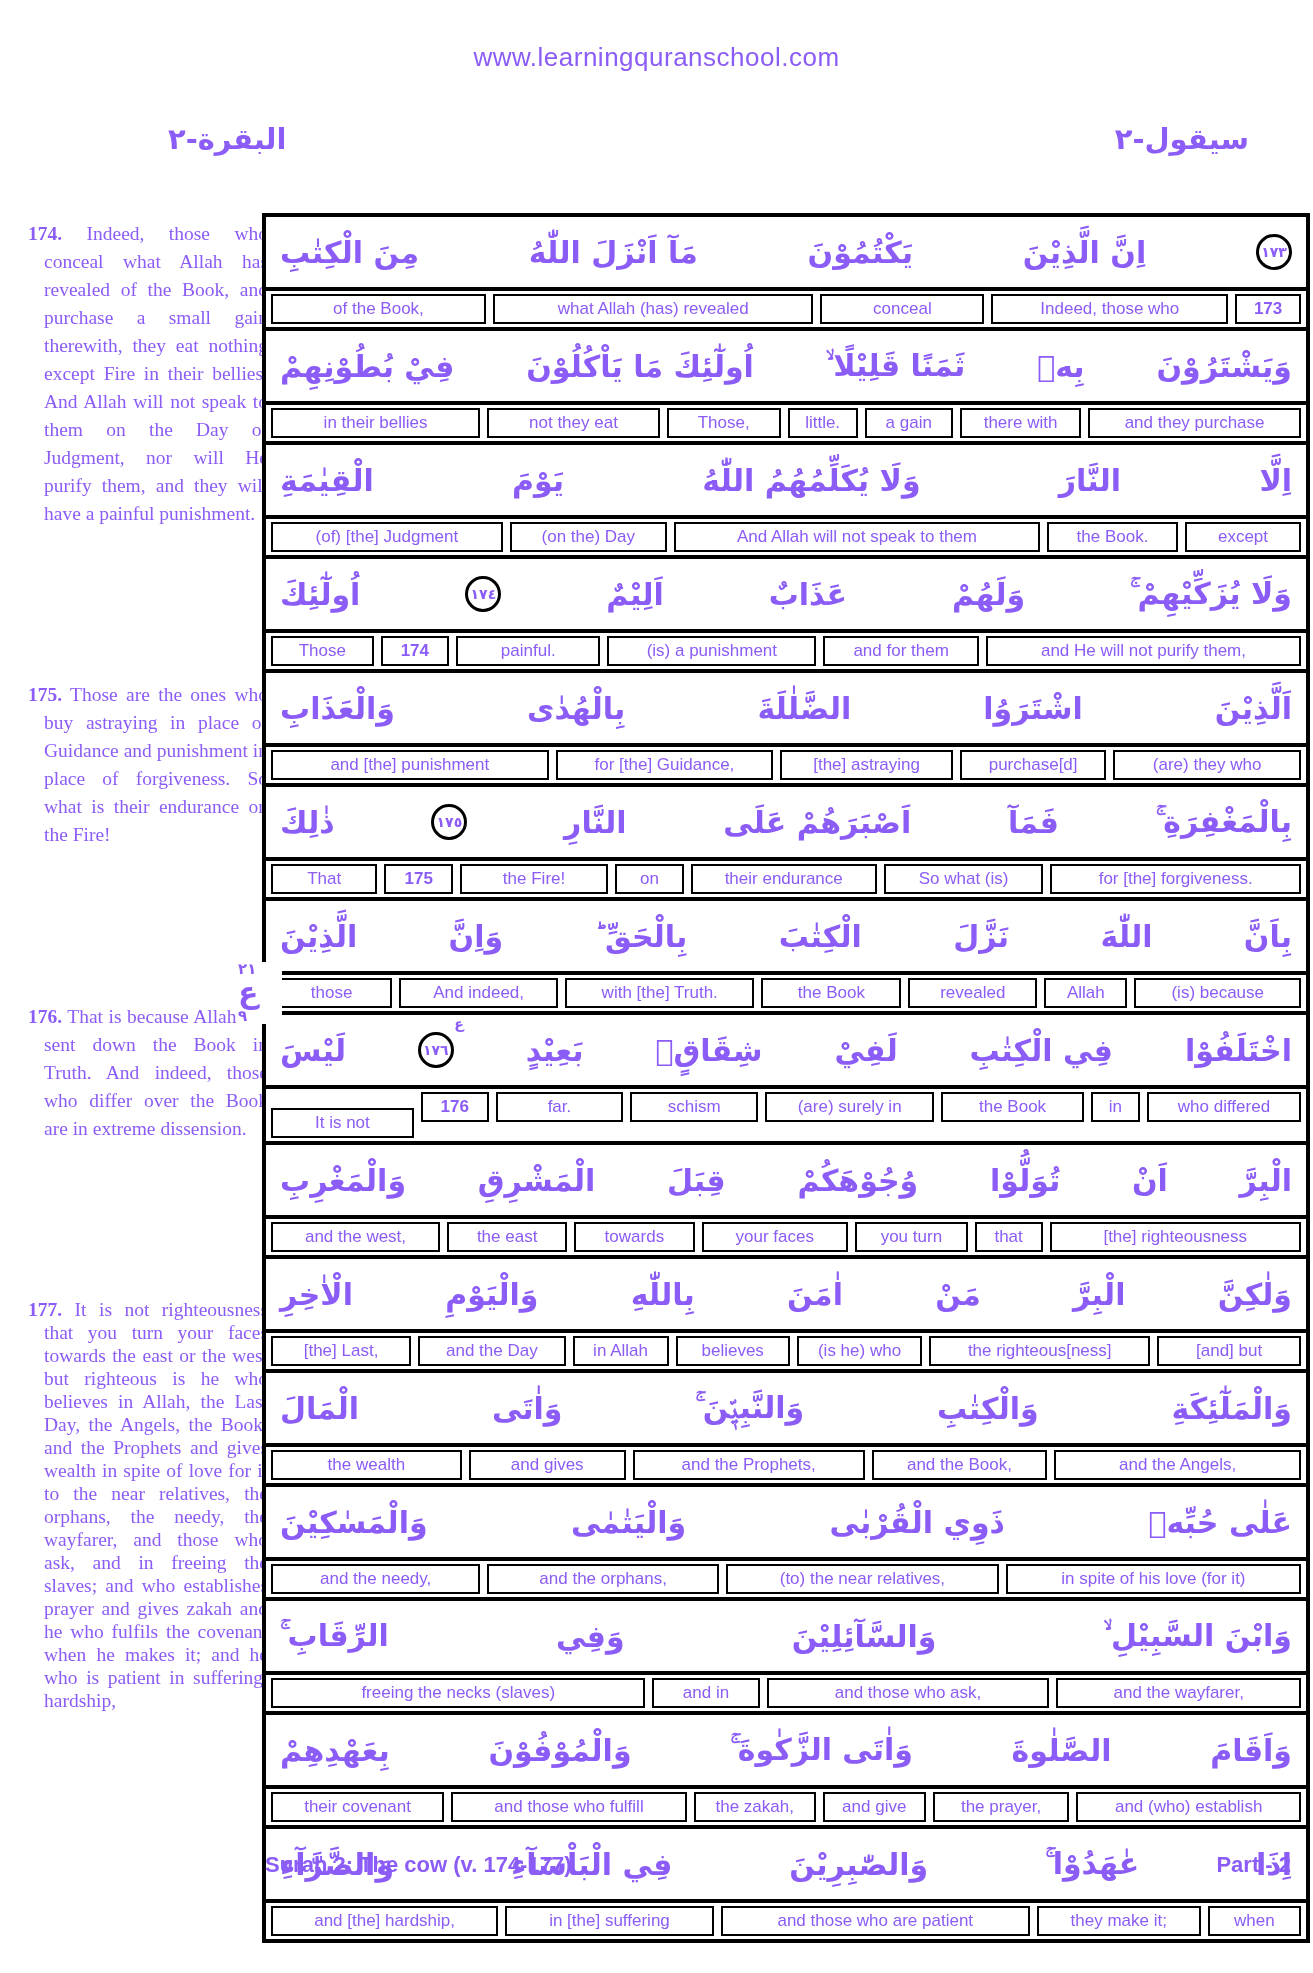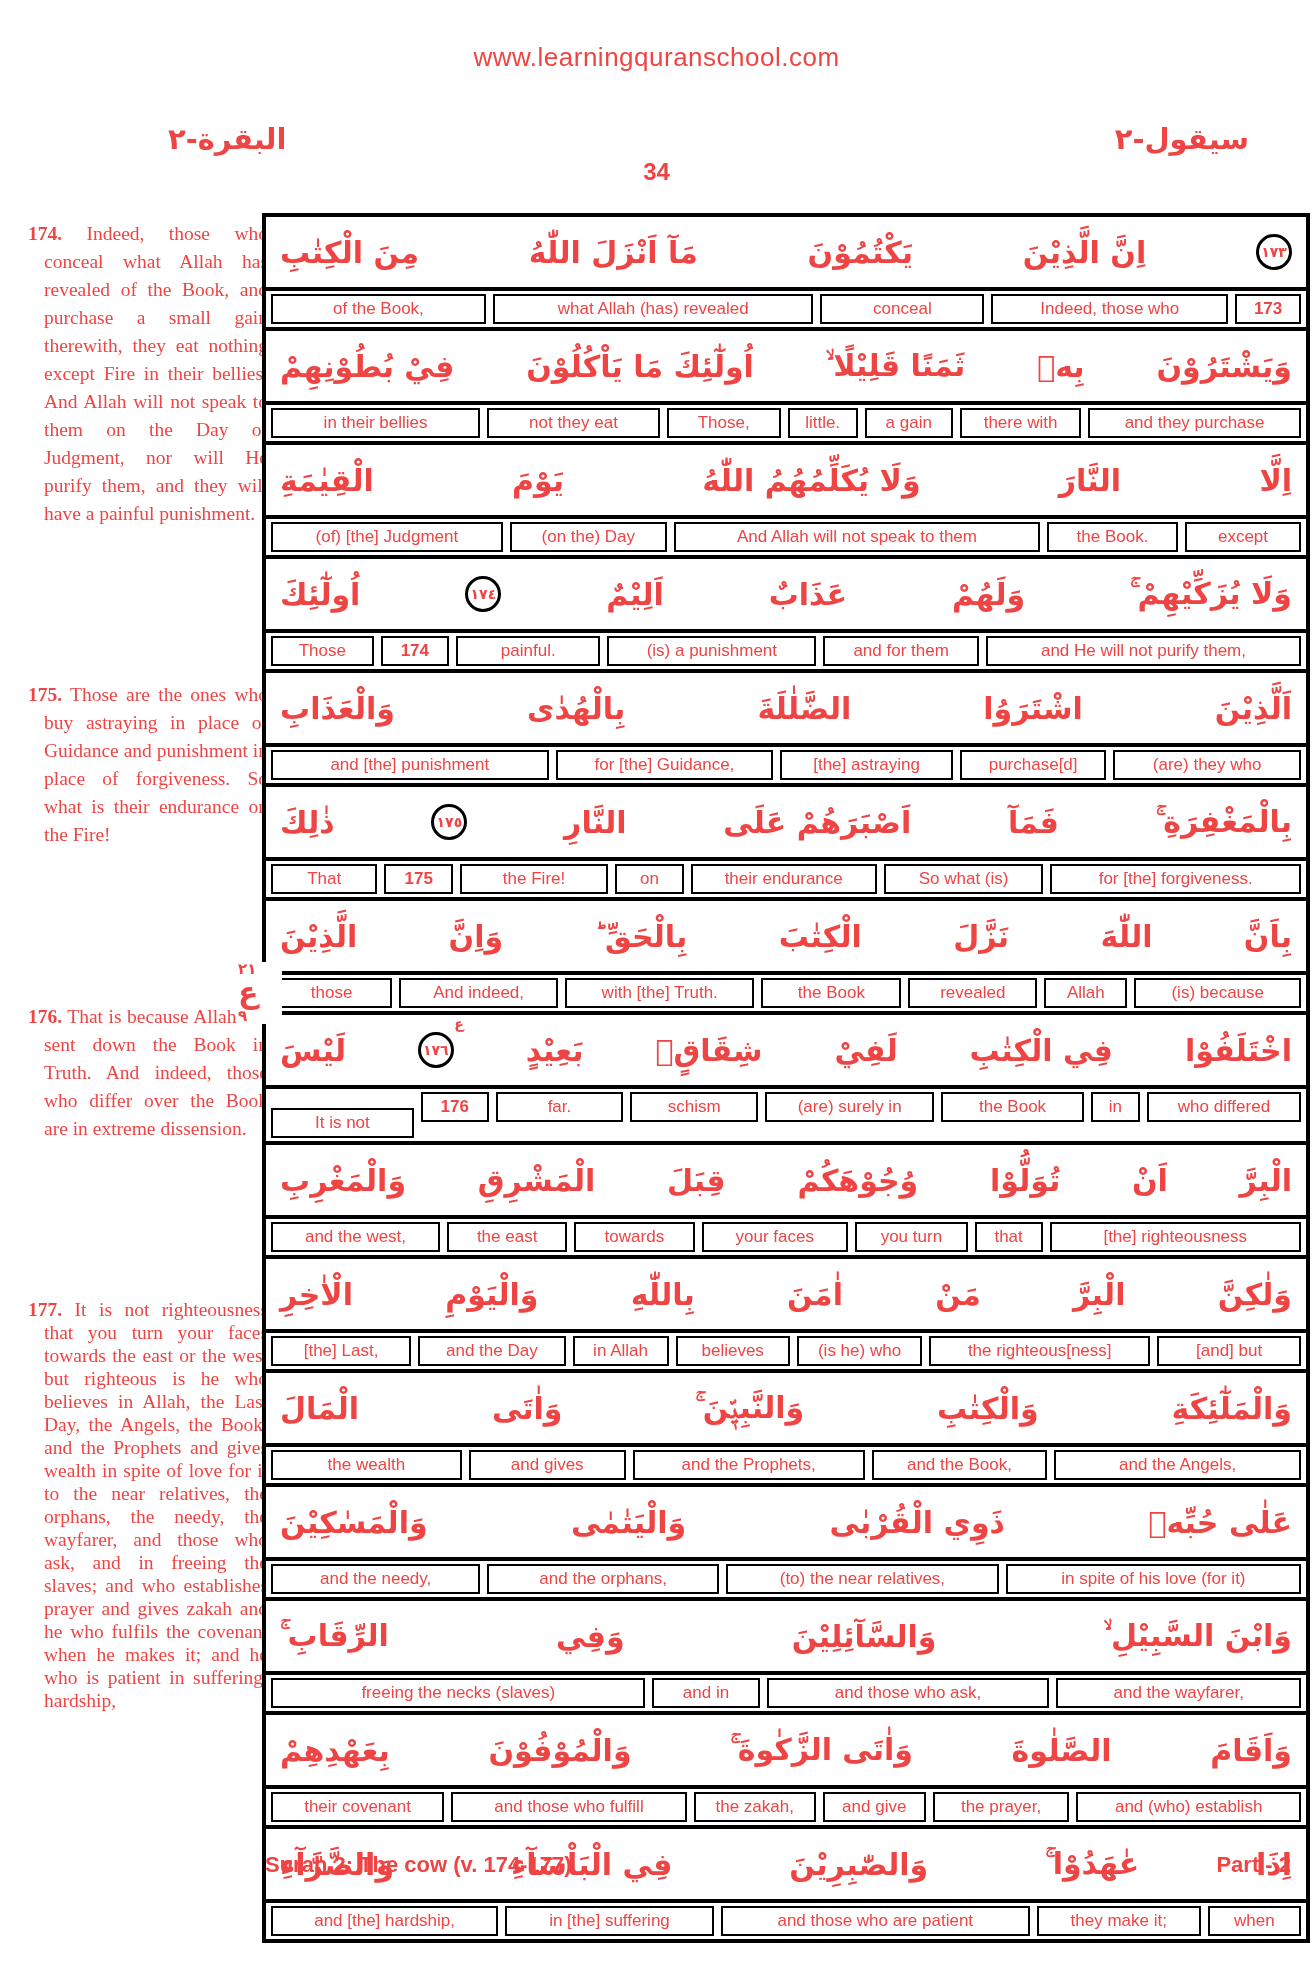--- a/index.html
+++ b/index.html
@@ -1,17 +1,17 @@
 <!DOCTYPE html>
 <html><head>
 <meta charset="utf-8">
 <style>
   html,body{margin:0;padding:0;background:#fff;}
   .page{position:relative;width:1313px;height:1973px;background:#fff;overflow:hidden;
-        font-family:"Liberation Serif",serif;color:#ef4444;}
+        font-family:"Liberation Serif",serif;color:#8b5cf6;}
   .website{position:absolute;top:42px;left:0;width:100%;text-align:center;
            font-family:"Liberation Sans",sans-serif;font-size:26px;letter-spacing:.5px;}
   .hdr-ar{position:absolute;top:122px;font-family:"DejaVu Sans",sans-serif;
           font-weight:bold;font-size:29px;}
   .hdr-left{left:168px;}
   .hdr-right{right:64px;}
   .hdr-center{position:absolute;top:158px;left:0;width:100%;text-align:center;
               font-family:"Liberation Sans",sans-serif;font-weight:bold;font-size:24px;}
   
   .vp{position:absolute;left:28px;width:224px;margin:0;text-align:justify;
@@ -47,21 +47,20 @@
   .footer-right{right:22px;}
 </style>
 </head>
 <body>
 
 <div class="page">
 
   <div class="website">www.learningquranschool.com</div>
 
   <div class="hdr-ar hdr-left">البقرة-٢</div>
-  <div class="hdr-center">34</div>
   <div class="hdr-ar hdr-right">سيقول-٢</div>
 
   <p class="vp" style="top:220px"><b class="vnum">174.</b> <span>Indeed, those who conceal what Allah has revealed of the Book, and purchase a small gain therewith, they eat nothing except Fire in their bellies. And Allah will not speak to them on the Day of Judgment, nor will He purify them, and they will have a painful punishment.</span></p>
   <p class="vp" style="top:681px"><b class="vnum">175.</b> <span>Those are the ones who buy astraying in place of Guidance and punishment in place of forgiveness. So what is their endurance on the Fire!</span></p>
   <p class="vp" style="top:1003px"><b class="vnum">176.</b> <span>That is because Allah has sent down the Book in Truth. And indeed, those who differ over the Book are in extreme dissension.</span></p>
   <p class="vp tight" style="top:1298px"><b class="vnum">177.</b> <span>It is not righteousness that you turn your faces towards the east or the west but righteous is he who believes in Allah, the Last Day, the Angels, the Book, and the Prophets and gives wealth in spite of love for it to the near relatives, the orphans, the needy, the wayfarer, and those who ask, and in freeing the slaves; and who establishes prayer and gives zakah and he who fulfils the covenant when he makes it; and he who is patient in suffering, hardship,</span></p>
 
   <div class="ruku">
     <span class="sm">٢١</span>
     <span class="ayn">ع</span>

